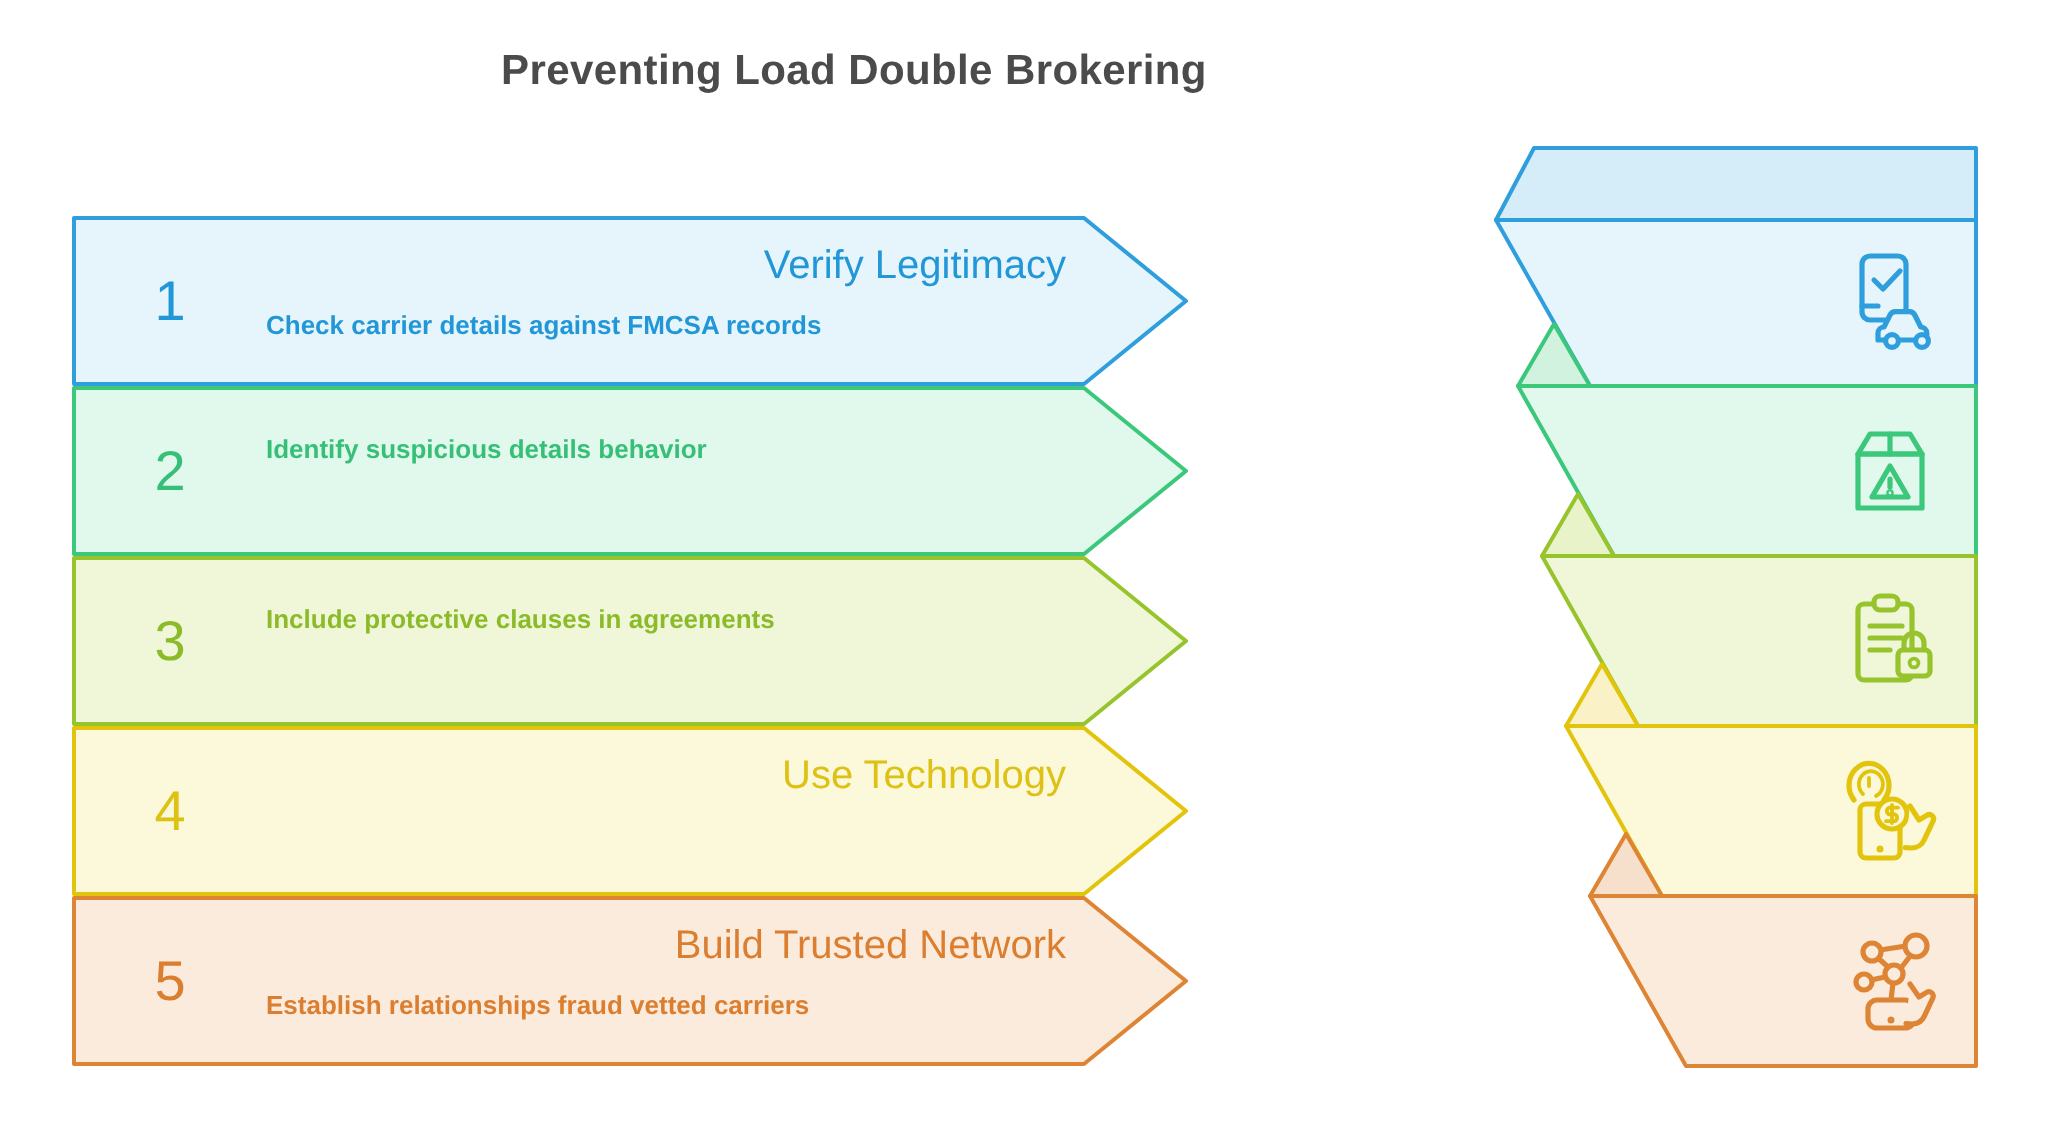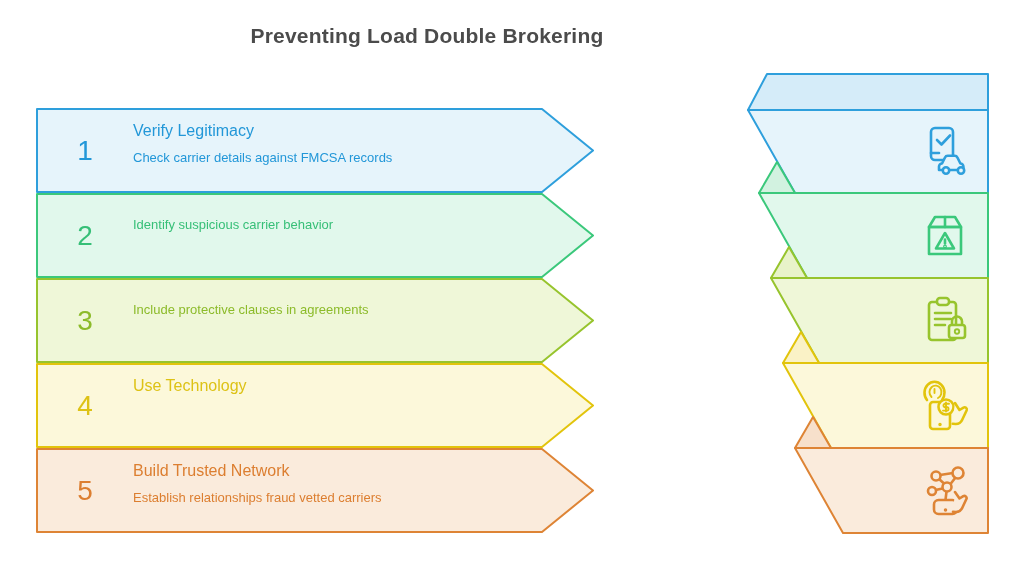--- a/index.html
+++ b/index.html
@@ -14,22 +14,22 @@
   
   .steps{position:absolute;left:36px;top:108px;width:560px;}
   .step{position:relative;width:560px;height:85px;}
   .step .shape{position:absolute;left:0;top:0;}
   .step .num{
     position:absolute;left:0;top:0;width:98px;height:85px;
     display:flex;align-items:center;justify-content:center;
     font-size:28px;color:var(--accent);
   }
   .step .txt{position:absolute;left:97px;top:14px;width:400px;}
-  .step .txt h2{margin:0;font-size:16px;font-weight:500;color:var(--accent);}
-  .step .txt p{margin:10px 0 0 0;font-size:13px;color:var(--accent);}
+  .step .txt h2{margin:0;font-size:20px;font-weight:500;color:var(--accent);text-align:right;}
+  .step .txt p{margin:10px 0 0 0;font-size:13px;color:var(--accent);font-weight:bold;}
 
   
   .ribbon{position:absolute;left:730px;top:60px;width:270px;height:480px;}
   .ribbon svg.bg{position:absolute;left:0;top:0;}
   .ribbon .icon{position:absolute;left:185px;width:60px;height:60px;}
   .icon svg{display:block;}
   .icon .ln{fill:none;stroke:var(--stroke);stroke-width:2.6;stroke-linecap:round;stroke-linejoin:round;}
   .icon .fl{fill:var(--fill);stroke:var(--stroke);stroke-width:2.6;stroke-linecap:round;stroke-linejoin:round;}
   .icon .thin{fill:none;stroke:var(--stroke);stroke-width:1.9;stroke-linecap:round;stroke-linejoin:round;}
   .ribbon .seg .band{stroke-width:2;stroke-linejoin:round;}
@@ -53,21 +53,21 @@
         <p>Check carrier details against FMCSA records</p>
       </div>
     </article>
 
     <article class="step" style="--accent: #36bf77; --stroke: #3bc87b; --fill: #e1f8ec; --fold: #d2f2e0;">
       <svg class="shape" width="560" height="85" viewBox="0 0 560 85">
         <polygon points="1,1 506,1 557,42.5 506,84 1,84" style="fill:var(--fill);stroke:var(--stroke);stroke-width:2;stroke-linejoin:round;"></polygon>
       </svg>
       <span class="num">2</span>
       <div class="txt">
-        <p>Identify suspicious carrier behavior</p>
+        <p>Identify suspicious details behavior</p>
       </div>
     </article>
 
     <article class="step" style="--accent: #8cbb2a; --stroke: #97c42d; --fill: #eff7d8; --fold: #e8f3c9;">
       <svg class="shape" width="560" height="85" viewBox="0 0 560 85">
         <polygon points="1,1 506,1 557,42.5 506,84 1,84" style="fill:var(--fill);stroke:var(--stroke);stroke-width:2;stroke-linejoin:round;"></polygon>
       </svg>
       <span class="num">3</span>
       <div class="txt">
         <p>Include protective clauses in agreements</p>

